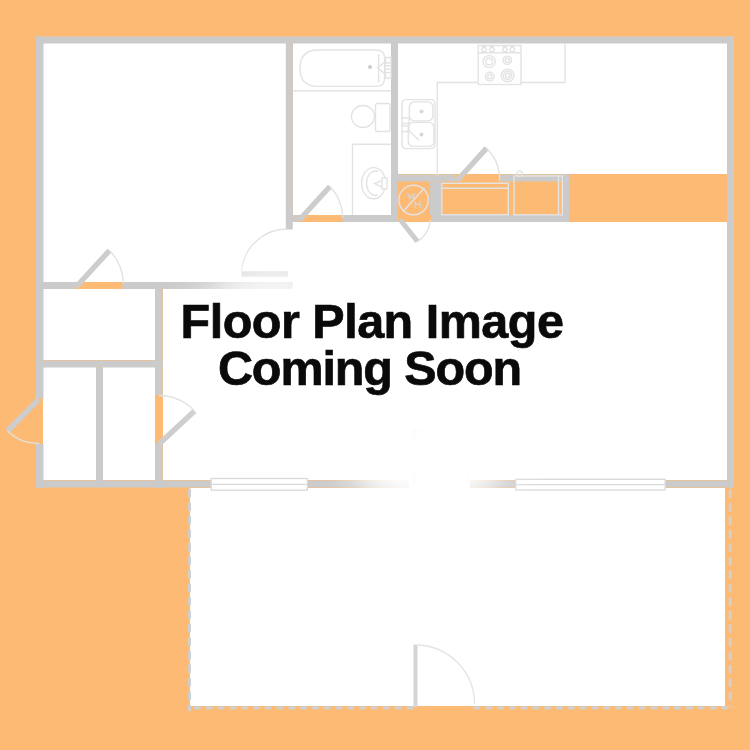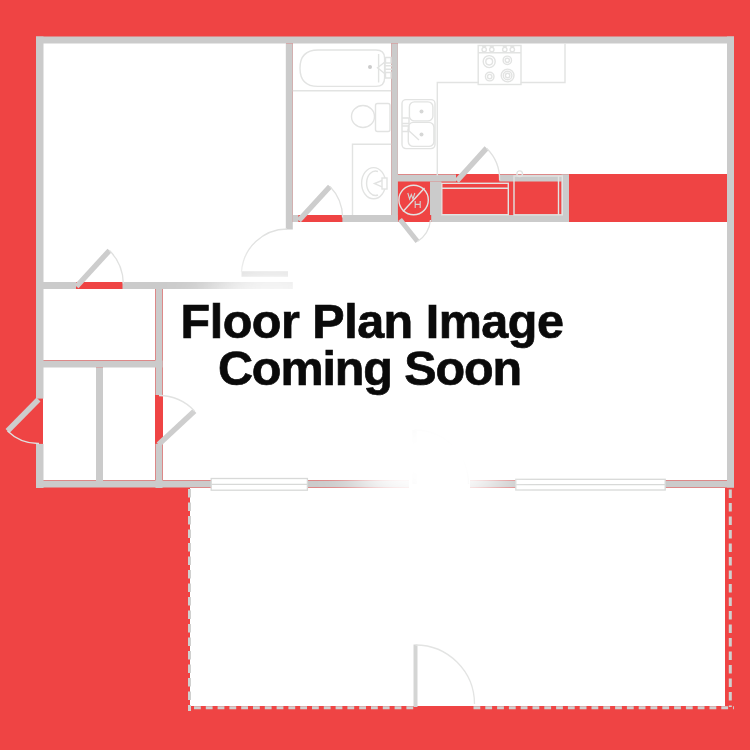--- a/index.html
+++ b/index.html
@@ -1,16 +1,16 @@
 <!DOCTYPE html>
 <html><head>
 <meta charset="utf-8">
 <style>
   html,body{margin:0;padding:0;background:#ffffff;}
-  #stage{position:relative;width:750px;height:750px;background:#ef4444;overflow:hidden;}
+  #stage{position:relative;width:750px;height:750px;background:#fdba74;overflow:hidden;}
   svg{position:absolute;left:0;top:0;}
 </style>
 </head>
 <body>
 <div id="stage">
 <svg width="750" height="750" viewBox="0 0 750 750">
 <defs>
   <filter id="blur30" x="-60%" y="-60%" width="220%" height="220%">
           <feGaussianBlur stdDeviation="22"></feGaussianBlur>
         </filter>

